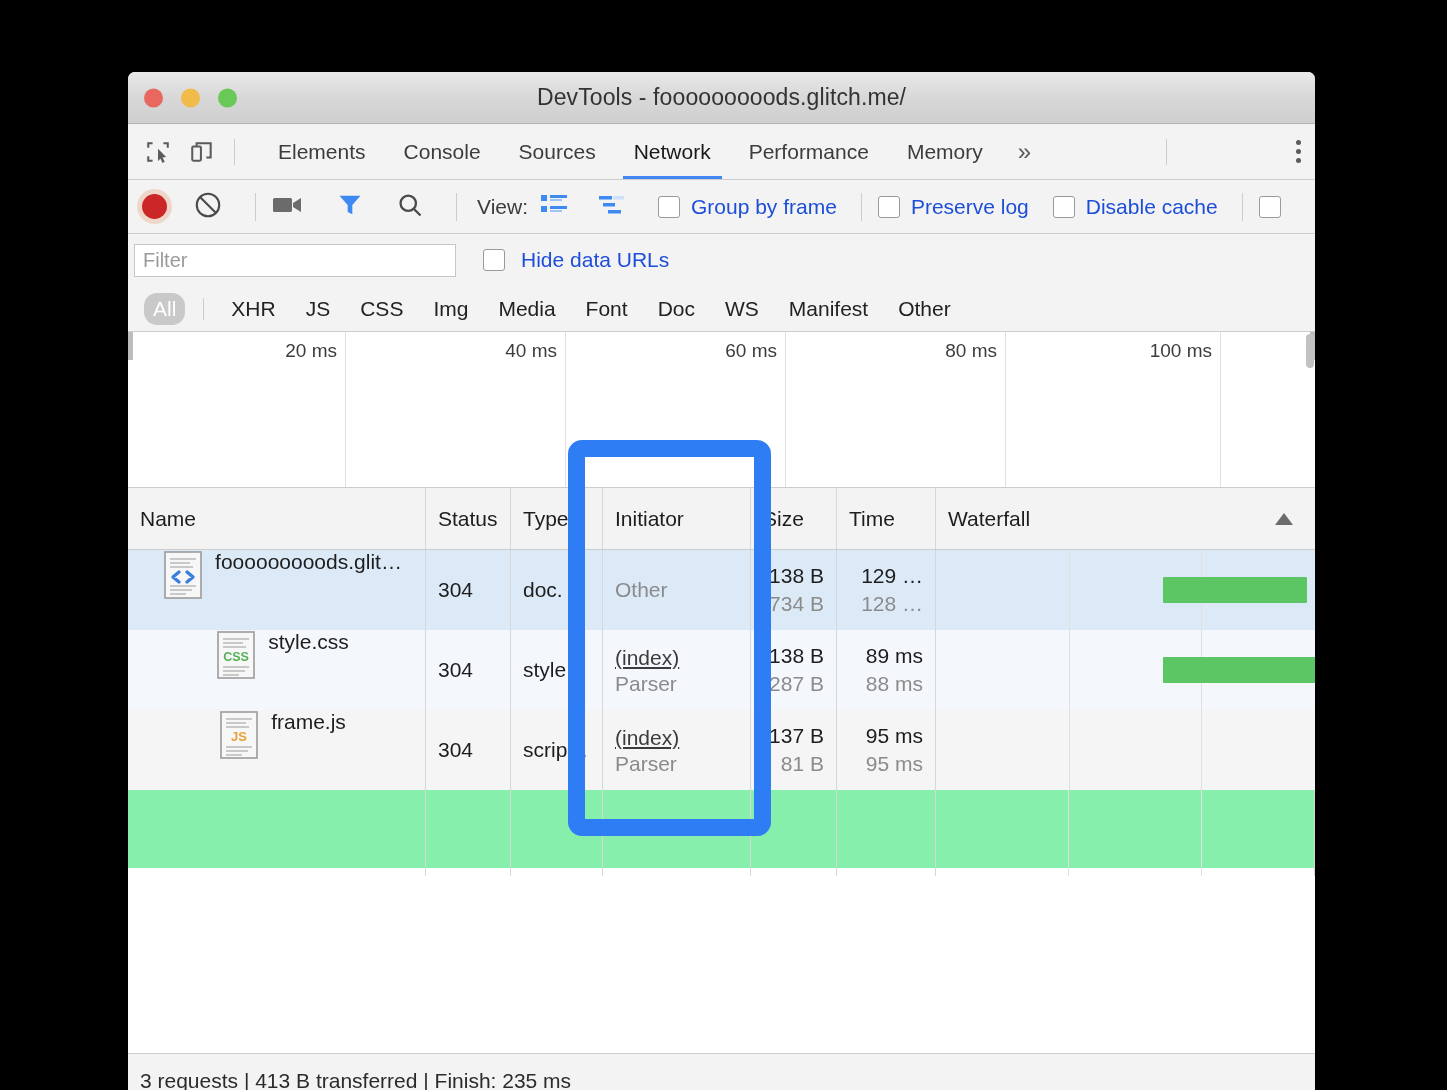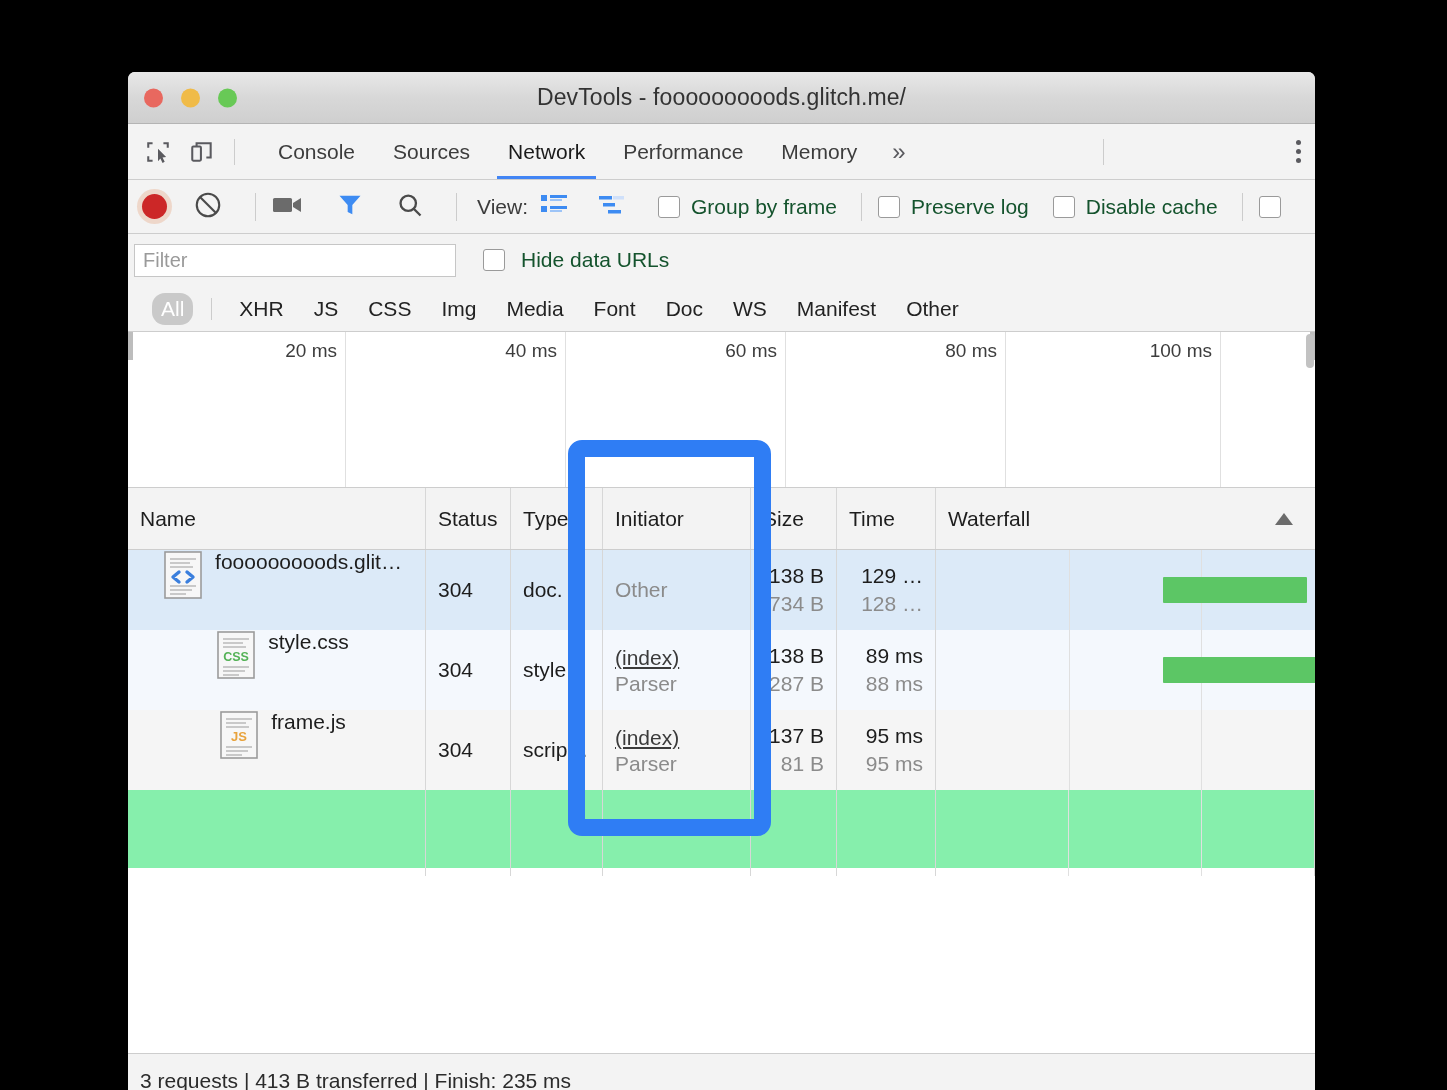--- a/index.html
+++ b/index.html
@@ -93,21 +93,21 @@
     box-shadow: 0 0 0 5px rgba(221,120,60,.22);
     margin-right: 26px;
   }
   .clearicon { margin-right: 16px; }
   .viewlabel { font-size: 21px; color: #3c3c3c; margin: 0 12px 0 4px; text-align: center; }
   .chk-wrap { display: flex; align-items: center; gap: 11px; margin-right: 8px; white-space: nowrap; }
   .chkbox {
     width: 22px; height: 22px; border: 1.5px solid #9a9a9a; border-radius: 3px;
     background: #fff; flex: none;
   }
-  .chk-label { font-size: 21px; color: #14532d; }
+  .chk-label { font-size: 21px; color: #1d4ed8; }
   .tb-sep { width: 1px; height: 28px; background: #ccc; margin: 0 16px; flex: none; }
 
   
   .filterrow {
     height: 52px;
     background: #f3f3f3;
     display: flex; align-items: center;
     padding-left: 6px;
   }
   .filterbox {
@@ -117,21 +117,21 @@
     font-size: 20px; color: #9a9a9a;
   }
   .hidedata { margin-left: 27px; gap: 16px; }
 
   
   .typerow {
     height: 46px;
     background: #f3f3f3;
     border-bottom: 1px solid #cdcdcd;
     display: flex; align-items: center;
-    padding-left: 24px; gap: 12px;
+    padding-left: 16px; gap: 12px;
   }
   .typechip {
     font-size: 21px; color: #222;
     padding: 4px 9px; border-radius: 13px;
     white-space: nowrap;
   }
   .typechip.sel { background: #c9c9c9; color: #fff; }
   .typechip-sep { width: 1px; height: 22px; background: #ccc; margin: 0 6px; }
 
   
@@ -272,20 +272,23 @@
       </div>
       <div class="toolicon">
         <svg width="26" height="26" viewBox="0 0 24 24" fill="none" stroke="#5a5a5f" stroke-width="1.9">
           <rect x="3" y="7" width="8" height="13" rx="1"></rect>
           <path d="M7 7V4h13v13h-4"></path>
         </svg>
       </div>
       <div class="vsep"></div>
 
       <div class="tabs">
+        <div class="tab">
+            <span>Elements</span>
+          </div>
         <div class="tab">
             <span>Console</span>
           </div>
         <div class="tab">
             <span>Sources</span>
           </div>
         <div class="tab active">
             <span>Network</span>
           </div>
         <div class="tab">

